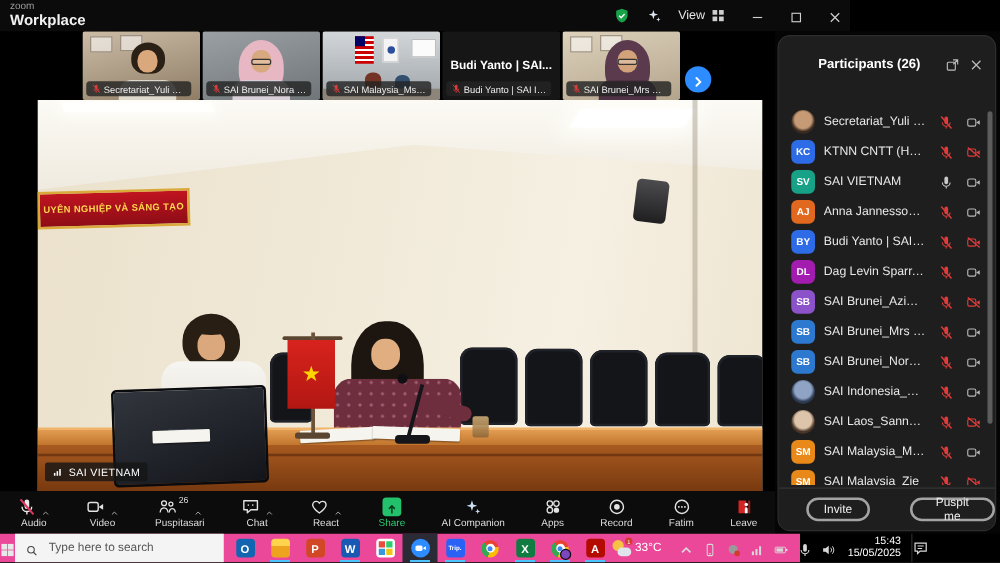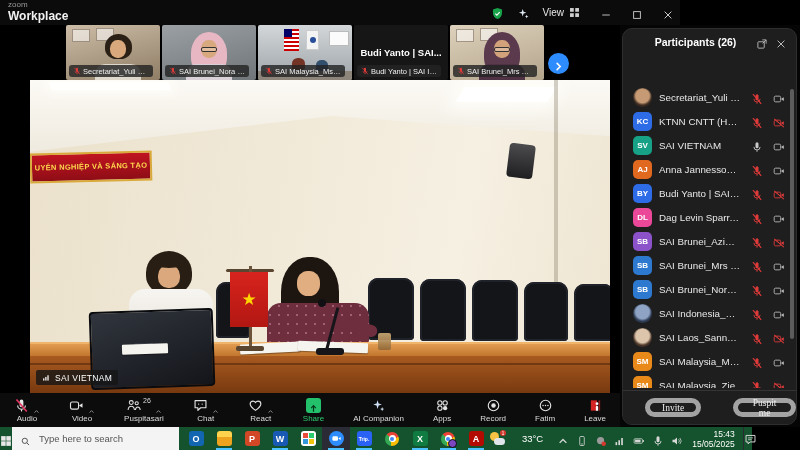--- a/index.html
+++ b/index.html
@@ -78,57 +78,57 @@
   .tbb-ic{width:15px;height:15px;margin-top:1px}
   .tbb-share{width:15px;height:15px;background:#23c16b;border-radius:3px;display:flex;align-items:center;justify-content:center;margin-top:1px}
   .tbb-share .in{width:11px;height:11px}
   .tbb-badge{font-size:7px;color:#ddd;line-height:7px;margin-top:0}
   .tbb-chev{width:7px;height:7px;margin-top:4px;margin-left:2px}
   .tbb-label{font-size:8px;color:#ddd;white-space:nowrap}
 
   
   #right-col{position:absolute;left:620px;top:25px;width:180px;height:402px;background:#050505;z-index:28}
   #panel{position:absolute;left:2px;top:3px;right:3px;bottom:2px;background:#1e1e1e;border:1px solid #2e2e2e;border-radius:10px;overflow:hidden}
-  .pp-header{height:25px;display:flex;align-items:center;padding:0 9px;position:relative}
+  .pp-header{height:25px;display:flex;align-items:flex-start;padding:16px 9px;position:relative}
   .pp-title{flex:1;text-align:center;font-size:10.5px;font-weight:700;color:#fff;padding-left:10px}
   .pp-hic{width:12px;height:12px;margin-left:7px}
   .pp-search{margin:2px 8px 4px;height:20px;background:#2a2a2a;border:1px solid #3d3d3d;border-radius:8px;display:flex;align-items:center;padding:0 6px;gap:4px}
   .pp-search .ic{width:10px;height:10px;flex:none}
   .pp-search input{flex:1;min-width:0;background:transparent;border:0;outline:0;color:#ddd;font-size:9.5px;font-family:"Liberation Sans",sans-serif}
   .pp-search input::placeholder{color:#989898}
   #pp-list{position:absolute;left:0;top:56px;right:5px;bottom:36px;overflow:hidden}
   .p-row{height:24px;display:flex;align-items:center;padding:0 6px 0 10px;gap:7px}
   .p-avatar{width:19px;height:19px;border-radius:5px;color:#fff;font-size:8px;font-weight:700;display:flex;align-items:center;justify-content:center;flex:none}
   .p-avatar.photo{border-radius:50%}
   .p-name{flex:1;font-size:9.8px;color:#e8e8e8;white-space:nowrap;overflow:hidden;text-overflow:ellipsis}
   .p-ic{width:12px;height:12px;flex:none;margin-left:3px}
   .pp-scroll{position:absolute;right:2px;top:60px;width:4px;height:264px}
   .pp-thumb{width:4px;height:250px;background:#5c5c5c;border-radius:2px}
   .pp-footer{position:absolute;left:0;right:0;bottom:0;height:33px;border-top:1px solid #343434;display:flex;align-items:center;gap:32px;padding-left:22px;background:#1e1e1e}
-  .pp-btn{height:19px;padding:0 12px;border:5px solid #a3a3a3;border-radius:10px;color:#eee;font-size:9.5px;background:transparent;display:flex;align-items:center;font-family:Liberation Serif, serif}
+  .pp-btn{height:19px;padding:0 12px;border:2px solid #a3a3a3;border-radius:10px;color:#eee;font-size:9.5px;background:transparent;display:flex;align-items:center;font-family:Liberation Sans, sans-serif}
 
   
-  #taskbar{position:absolute;left:0;top:427px;width:752px;height:23px;background:#14532d;display:flex;align-items:center;z-index:40}
+  #taskbar{position:absolute;left:0;top:427px;width:640px;height:23px;background:#ec4899;display:flex;z-index:40}
   .tk-start{width:27px;height:23px;display:flex;align-items:center;justify-content:center}
   .tk-start .ic{width:12px;height:12px}
   .tk-search{width:167px;height:23px;background:#f4f4f4;display:flex;align-items:center;gap:6px;padding:0 8px;box-sizing:border-box}
   .tk-search .ic{width:11px;height:11px;flex:none}
   .tk-search input{flex:1;min-width:0;border:0;outline:0;background:transparent;font-size:9.5px;color:#333;font-family:"Liberation Sans",sans-serif}
   .tk-search input::placeholder{color:#555}
   #tk-apps{display:flex;height:23px;margin-left:3px}
   .tk-app{width:28px;height:23px;display:flex;align-items:center;justify-content:center;position:relative}
   .tk-app.hl{background:#2b2b36}
   .tk-app.active::after{content:"";position:absolute;bottom:0;left:6px;right:6px;height:2px;background:#4cc2ff}
   .ap{width:15px;height:15px;border-radius:3px;color:#fff;font-size:9px;font-weight:700;display:flex;align-items:center;justify-content:center}
   .ap-trip{font-size:5px;font-weight:700}
   .chrome{width:14px;height:14px;border-radius:50%;background:conic-gradient(from -45deg,#ea4335 0 33%,#fbbc05 0 66%,#34a853 0 100%);position:relative}
   .chrome::before{content:"";position:absolute;left:3.5px;top:3.5px;width:7px;height:7px;border-radius:50%;background:#fff}
   .chrome::after{content:"";position:absolute;left:5px;top:5px;width:4px;height:4px;border-radius:50%;background:#4285f4}
   .chrome .pbadge{position:absolute;right:-2px;bottom:-2px;width:7px;height:7px;border-radius:50%;background:#7b46c0;border:1px solid #0d0d12}
-  .tk-weather{display:flex;align-items:center;gap:17px;color:#fff;font-size:9.5px;margin-left:auto}
+  .tk-weather{display:flex;align-items:center;gap:3px;color:#fff;font-size:9.5px;margin-left:auto}
   .wic{position:relative;width:15px;height:15px}
   .wic .sun{position:absolute;left:0;top:1px;width:9px;height:9px;border-radius:50%;background:#f6c344}
   .wic .cld{position:absolute;right:0;bottom:1px;width:11px;height:7px;border-radius:5px;background:#dfe5ea}
   .wic .bdg{position:absolute;right:-1px;top:-1px;width:6px;height:6px;border-radius:50%;background:#d43a2f;color:#fff;font-size:4.5px;display:flex;align-items:center;justify-content:center}
   #tk-tray{display:flex;align-items:center;gap:7px;margin:0 9px 0 14px}
   #tk-tray .ic{width:12px;height:12px}
   .tk-clock{color:#fff;font-size:8.5px;text-align:right;line-height:10px;margin-right:8px}
   .tk-notif{width:24px;height:23px;display:flex;align-items:center;justify-content:center;border-left:1px solid #2a2a30}
   .tk-notif .ic{width:13px;height:13px}
 </style>
@@ -529,21 +529,21 @@
                 <line x1="8" y1="12.2" x2="8" y2="14.4" stroke="#e03b3b" stroke-width="1.2"></line>
                 <line x1="2.6" y1="1.6" x2="13.6" y2="14.4" stroke="#e03b3b" stroke-width="1.5"></line>
               </svg></span>
             <span class="p-ic"><svg viewBox="0 0 16 16" width="100%" height="100%" xmlns="http://www.w3.org/2000/svg">
                 <rect x="1.6" y="4.2" width="8.6" height="7.6" rx="1.8" fill="none" stroke="#e03b3b" stroke-width="1.2"></rect>
                 <path d="M10.6 8l3.8-2.5v5z" fill="#e03b3b"></path>
                 <line x1="1.6" y1="2.6" x2="14.4" y2="13.4" stroke="#e03b3b" stroke-width="1.4"></line>
               </svg></span>
           </div>
           <div class="p-row">
-            <span class="p-avatar" style="background: #ec4899;">DL</span>
+            <span class="p-avatar" style="background: #a21caf;">DL</span>
             <span class="p-name">Dag Levin Sparr, Swedish NAO</span>
             <span class="p-ic"><svg viewBox="0 0 16 16" width="100%" height="100%" xmlns="http://www.w3.org/2000/svg">
                 <rect x="6" y="1.6" width="4" height="8.2" rx="2" fill="#e03b3b"></rect>
                 <path d="M3.9 7.9a4.1 4.1 0 0 0 8.2 0" fill="none" stroke="#e03b3b" stroke-width="1.2"></path>
                 <line x1="8" y1="12.2" x2="8" y2="14.4" stroke="#e03b3b" stroke-width="1.2"></line>
                 <line x1="2.6" y1="1.6" x2="13.6" y2="14.4" stroke="#e03b3b" stroke-width="1.5"></line>
               </svg></span>
             <span class="p-ic"><svg viewBox="0 0 16 16" width="100%" height="100%" xmlns="http://www.w3.org/2000/svg">
                 <rect x="1.6" y="4.2" width="8.6" height="7.6" rx="1.8" fill="none" stroke="#b9b9b9" stroke-width="1.2"></rect>
                 <path d="M10.6 8l3.8-2.5v5z" fill="#b9b9b9"></path>

